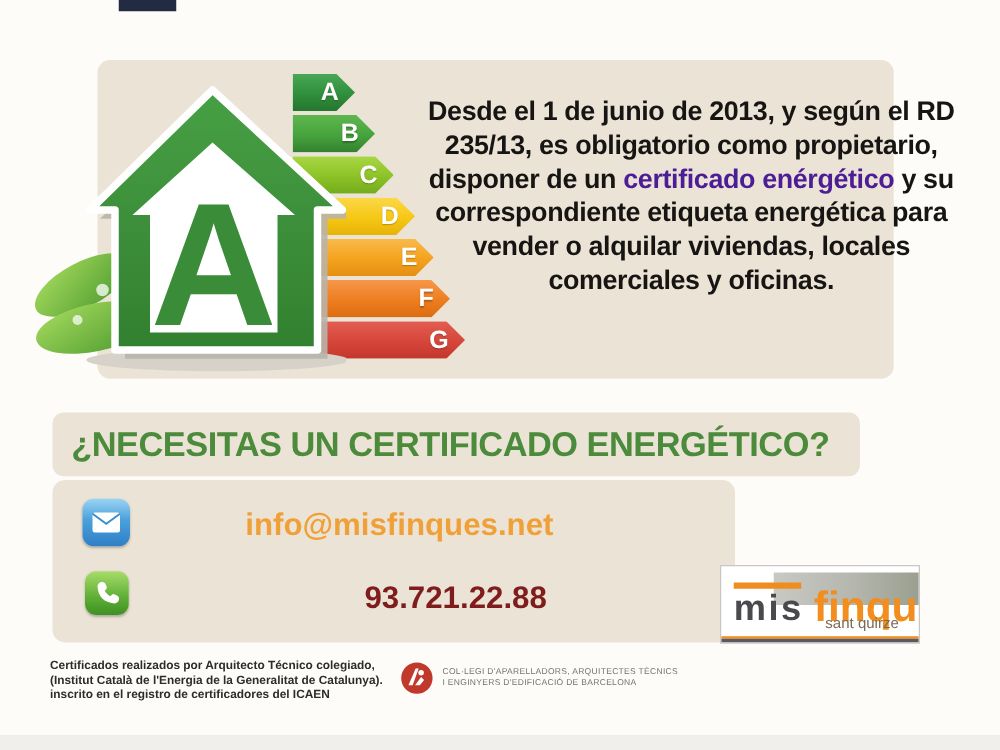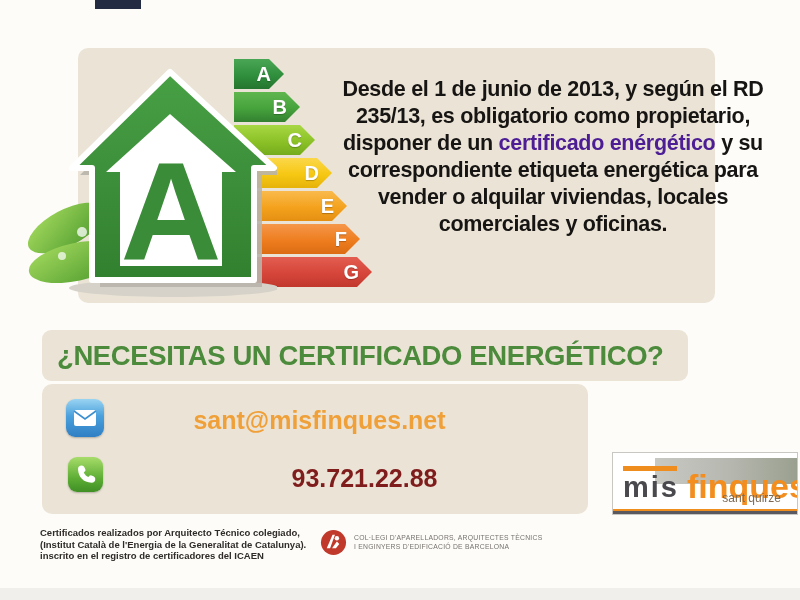--- a/index.html
+++ b/index.html
@@ -45,21 +45,21 @@
   .mail-tile { left:24px; top:15px; width:38px; height:38px;
                background:linear-gradient(180deg,#9ad4f2,#4aa0dc 45%,#2f7fc4); }
   .phone-tile { left:26px; top:73px; width:35px; height:35px;
                 background:linear-gradient(180deg,#a8dc6a,#5eae35 60%,#3f8f25); }
   .email-text { left:110px; top:22px; width:335px; text-align:center;
                 font-size:25px; font-weight:bold; color:#f0a039; }
   .phone-text { left:240px; top:80px; width:165px; text-align:center;
                 font-size:25px; font-weight:bold; color:#7f1d1d; }
 
   
-  .brand-box { left:612px; top:452px; width:186px; height:63px; background:#ffffff;
+  .brand-box { left:576px; top:452px; width:160px; height:63px; background:#ffffff;
                border:1px solid #c9c7c2; overflow:hidden; }
   .brand-band { position:absolute; left:42px; top:5px; right:0; height:26px;
                 background:linear-gradient(90deg,#c9c9c4,#b5b6ae 55%,#9aa08f); }
   .brand-row { position:absolute; left:10px; top:13px; display:flex; align-items:flex-end; }
   .brand-mis-wrap { display:flex; flex-direction:column; }
   .brand-overbar { width:54px; height:5px; background:#ef8d1f; margin-bottom:2px; }
   .brand-mis { font-size:29px; font-weight:bold; color:#4a4a4e; letter-spacing:2px; line-height:28px; }
   .brand-finques { font-size:34px; font-weight:bold; color:#f28d1e; margin-left:8px; line-height:30px; }
   .brand-tagline { position:absolute; right:16px; bottom:9px; font-size:12px; color:#7a6a55; }
   .brand-underline { position:absolute; left:0; right:0; bottom:3px; height:2px; background:#ef8d1f; }
@@ -144,21 +144,21 @@
     <div class="headline-text">¿NECESITAS UN CERTIFICADO ENERGÉTICO?</div>
   </div>
 
   <div class="abs contact-card">
     <div class="icon-tile mail-tile">
       <svg width="24" height="18" viewBox="0 0 24 18">
         <rect x="1" y="1" width="22" height="16" rx="2" fill="#ffffff"></rect>
         <path d="M1,2 L12,10 L23,2" fill="none" stroke="#3b8fd0" stroke-width="1.6"></path>
       </svg>
     </div>
-    <div class="abs email-text">sant@misfinques.net</div>
+    <div class="abs email-text">info@misfinques.net</div>
     <div class="icon-tile phone-tile">
       <svg width="21" height="21" viewBox="0 0 28 28">
         <path d="M6 8 a5 5 0 0 1 5-5 c2 0 3.2 1.2 4 3.2 l1 2.8 c0 1.3-1.2 2.3-2.4 3.3 1.2 2.4 3.7 4.9 6.1 6.1 1-1.2 2-2.4 3.3-2.4 l2.8 1 c2 0.8 3.2 2 3.2 4 a5 5 0 0 1-5 5 C13 25.2 6.8 19 6 8 Z" transform="translate(-2,-1)" fill="#ffffff"></path>
       </svg>
     </div>
     <div class="abs phone-text">93.721.22.88</div>
   </div>
 
   <div class="abs brand-box">
     <div class="brand-band"></div>

